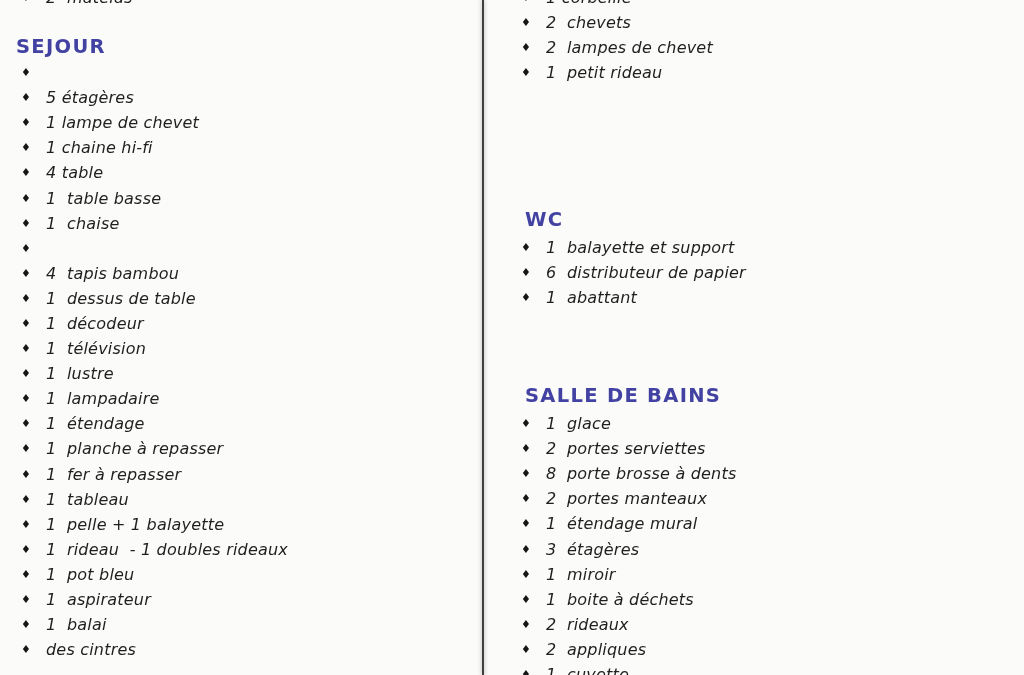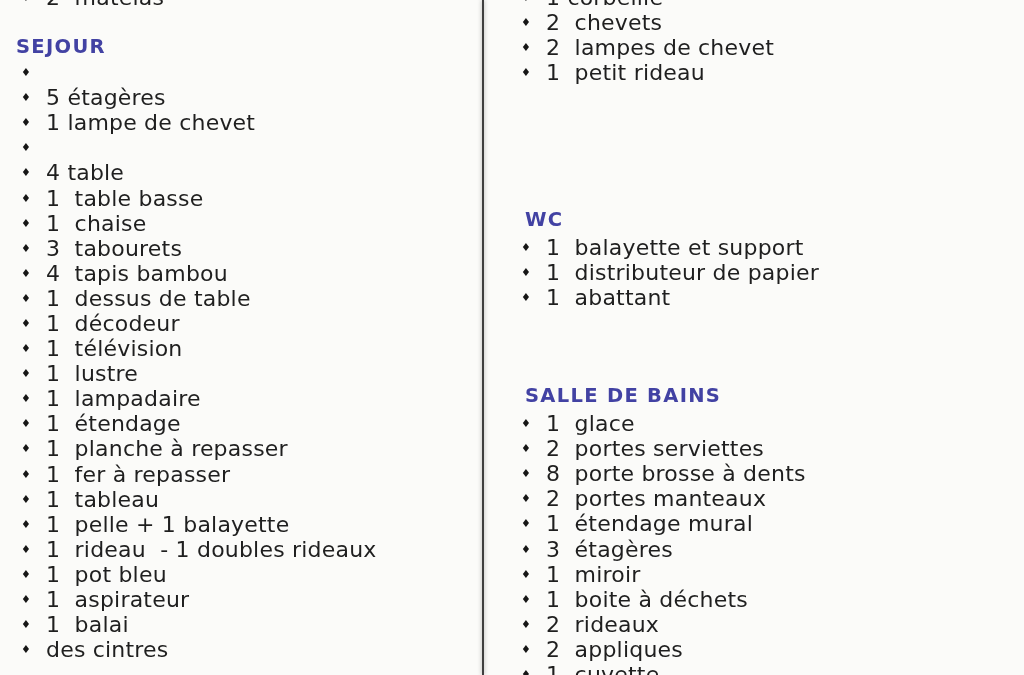--- a/index.html
+++ b/index.html
@@ -24,22 +24,22 @@
     color:var(--heading,#4242a3);
     line-height:24px; white-space:pre;
   }
   .row { display:flex; align-items:center; height:25.1px; }
   .row.partial { position:absolute; left:0; right:0; }
   .bullet {
     flex:0 0 32px; box-sizing:border-box; padding-left:7px;
     font-size:11px; line-height:1; color:#161616;
   }
   .txt {
-    font-size:22px; line-height:25px; letter-spacing:.2px;
-    white-space:pre; color:var(--text,#1f1f1f);
+    font-size:16px; line-height:25px; letter-spacing:.2px;
+    white-space:pre; color:var(--text,#1f1f1f);font-style:italic;
   }
 </style>
 </head>
 <body>
 
 <div class="page">
 
   <div class="divider"></div>
 
   <div class="col left">
@@ -62,40 +62,40 @@
           <span class="txt">5 étagères</span>
         </div>
 
         <div class="row">
           <span class="bullet">♦</span>
           <span class="txt">1 lampe de chevet</span>
         </div>
 
         <div class="row">
           <span class="bullet">♦</span>
+          <span class="txt">1 chaine hi-fi</span>
         </div>
 
         <div class="row">
           <span class="bullet">♦</span>
           <span class="txt">4 table</span>
         </div>
 
         <div class="row">
           <span class="bullet">♦</span>
           <span class="txt">1  table basse</span>
         </div>
 
         <div class="row">
           <span class="bullet">♦</span>
           <span class="txt">1  chaise</span>
         </div>
 
         <div class="row">
           <span class="bullet">♦</span>
-          <span class="txt">3  tabourets</span>
         </div>
 
         <div class="row">
           <span class="bullet">♦</span>
           <span class="txt">4  tapis bambou</span>
         </div>
 
         <div class="row">
           <span class="bullet">♦</span>
           <span class="txt">1  dessus de table</span>
@@ -202,21 +202,21 @@
 
     <div class="list" style="top:235px">
 
         <div class="row">
           <span class="bullet">♦</span>
           <span class="txt">1  balayette et support</span>
         </div>
 
         <div class="row">
           <span class="bullet">♦</span>
-          <span class="txt">1  distributeur de papier</span>
+          <span class="txt">6  distributeur de papier</span>
         </div>
 
         <div class="row">
           <span class="bullet">♦</span>
           <span class="txt">1  abattant</span>
         </div>
       </div>
 
     <h2 class="heading" style="top:384px; left:11px">SALLE DE BAINS</h2>
 

